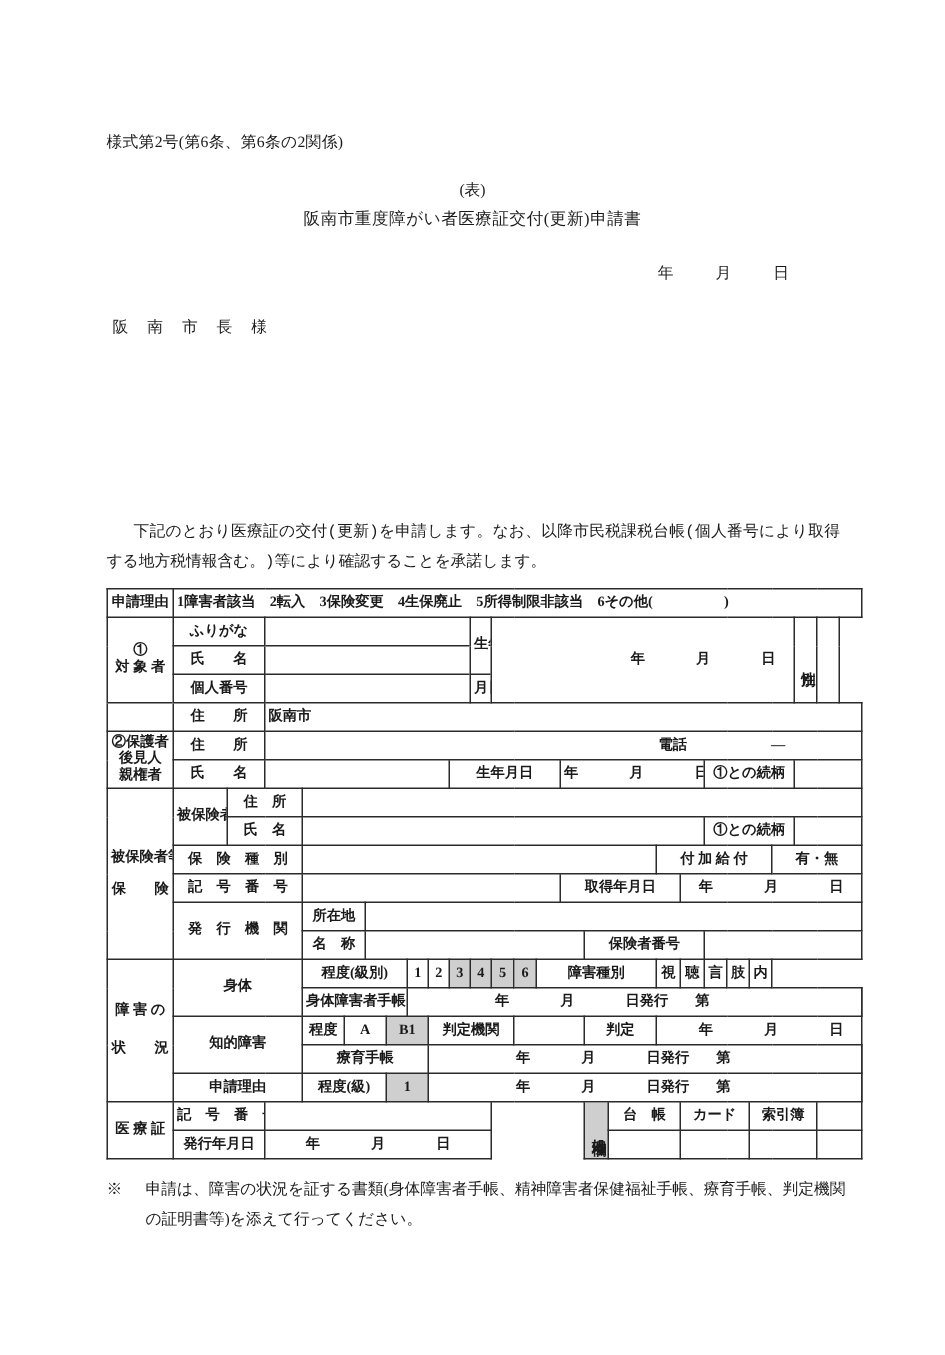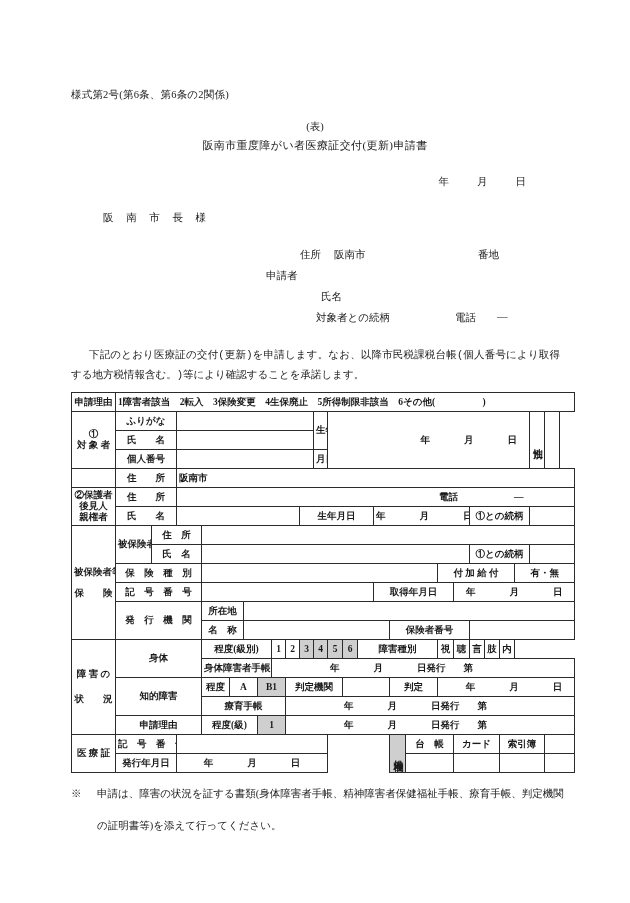--- a/index.html
+++ b/index.html
@@ -59,21 +59,21 @@
     text-align: right;
     padding-right: 104px;
     box-sizing: border-box;
   }
   .date-line span { display: inline-block; }
   .d-y { margin-right: 28px; }
   .d-m { margin-right: 28px; }
 
   .addressee {
     position: absolute;
-    left: 103px;
+    left: 75px;
     top: 211px;
     font-size: 10.5px;
     letter-spacing: 5px;
   }
 
   .applicant-block {
     position: absolute;
     left: 0;
     top: 248px;
     width: 630px;
@@ -146,57 +146,39 @@
   
   .footnote {
     position: absolute;
     left: 71px;
     top: 784px;
     width: 494px;
     font-size: 10.5px;
     line-height: 20px;
   }
   .footnote .fn-mark { display: inline-block; width: 26px; }
-  .footnote .fn-2nd { display: block; padding-left: 26px; margin-top: 12px; }
+  .footnote .fn-2nd { display: block; padding-left: 26px; }
 </style>
 </head>
 <body>
 
 <div class="page">
 
   <div class="form-no">様式第2号(第6条、第6条の2関係)</div>
 
   <div class="omote">(表)</div>
 
   <div class="doc-title">阪南市重度障がい者医療証交付(更新)申請書</div>
 
   <div class="date-line">
     <span class="d-y">年</span><span class="d-m">月</span><span>日</span>
   </div>
 
   <div class="addressee">阪 南 市 長 様</div>
 
-  <div class="applicant-block">
-    <div class="ab-row">
-      <span class="ab-addr-label">住所</span>
-      <span class="ab-addr-city">阪南市</span>
-      <span class="ab-banchi">番地</span>
-    </div>
-    <div class="ab-row">
-      <span class="ab-applicant">申請者</span>
-    </div>
-    <div class="ab-row">
-      <span class="ab-name">氏名</span>
-    </div>
-    <div class="ab-row">
-      <span class="ab-rel">対象者との続柄</span>
-      <span class="ab-tel">電話</span>
-      <span class="ab-dash">—</span>
-    </div>
-  </div>
 
   <div class="statement">
     <span class="indent">下記のとおり医療証の交付(更新)を申請します。なお、以降市民税課税台帳(個人番号により取得する地方税情報含む。)等により確認することを承諾します。</span>
   </div>
 
   <table class="form">
     <colgroup>
       <col style="width:44px">
       <col style="width:18px">
       <col style="width:18px">

